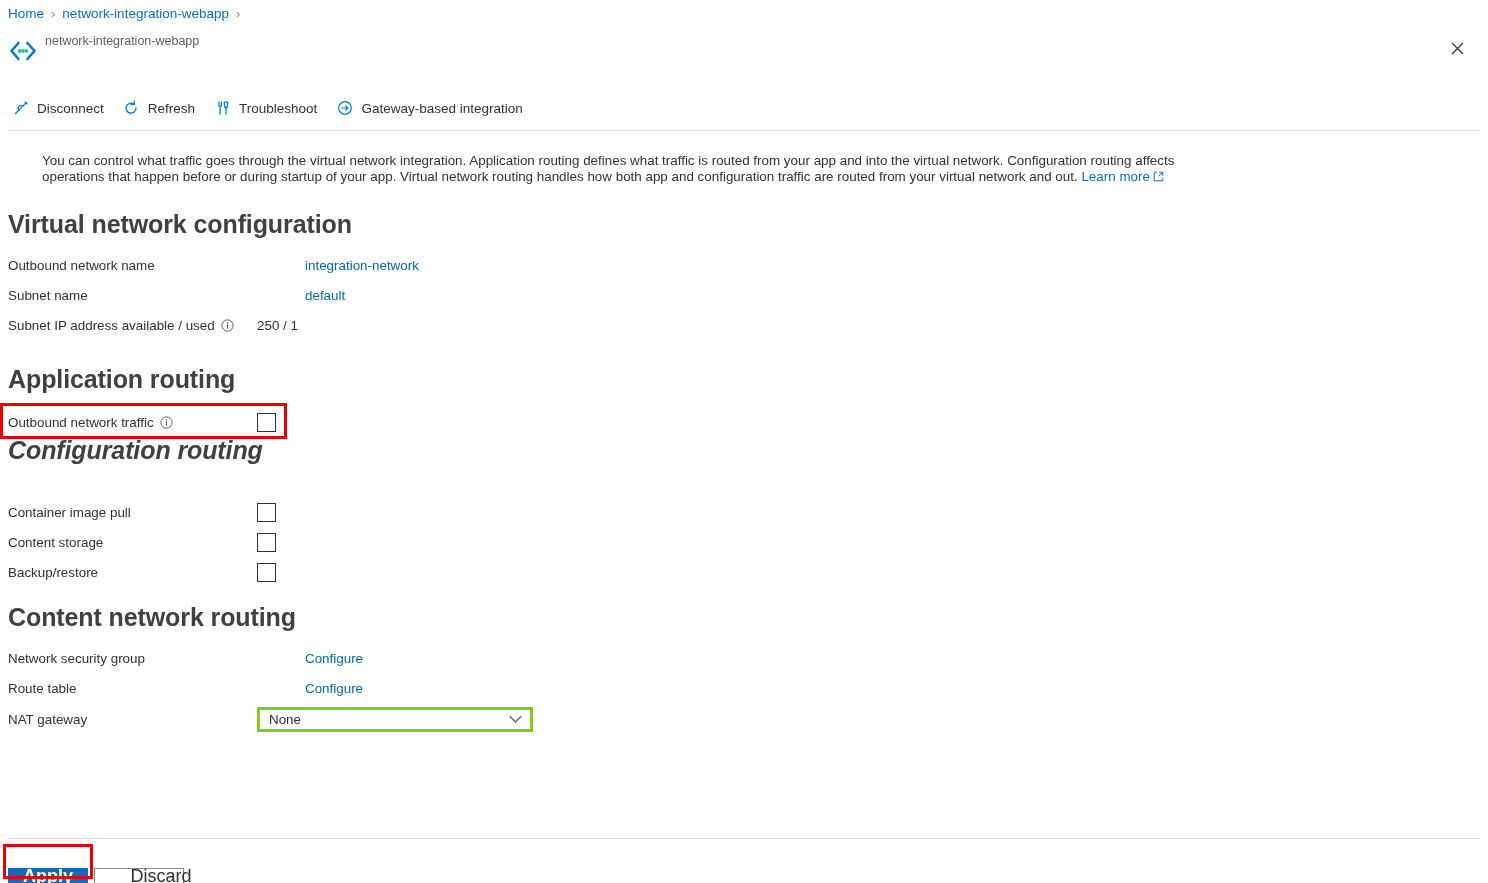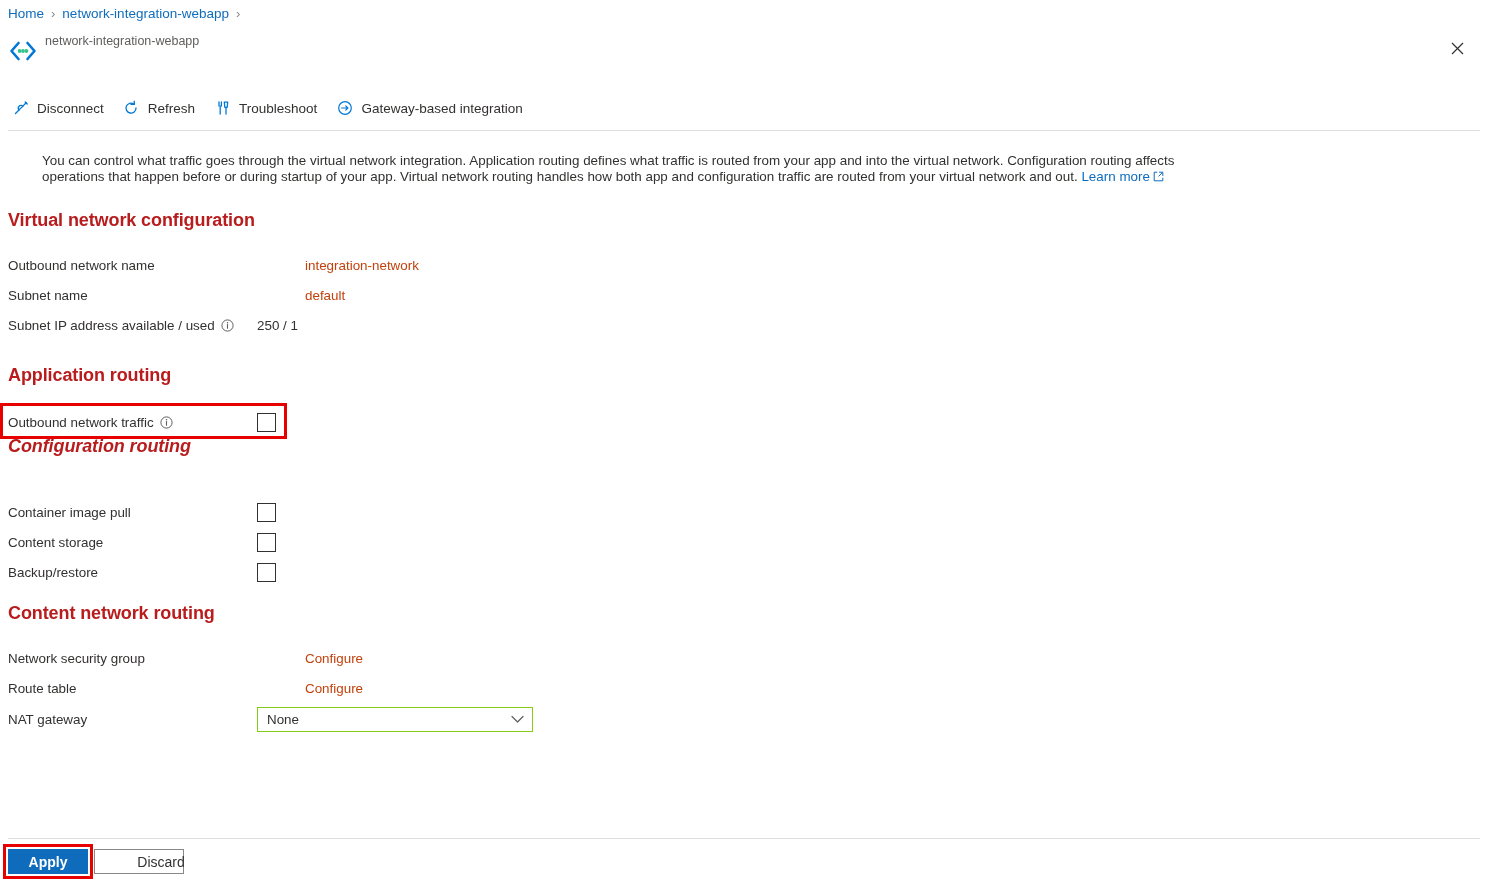--- a/index.html
+++ b/index.html
@@ -136,23 +136,23 @@
     color: #0f6cbd;
     text-decoration: none;
     cursor: pointer;
   }
   .ext-ic { display: inline-block; vertical-align: -1px; margin-left: 3px; }
 
   h2.section {
     position: absolute;
     left: 8px;
     margin: 0;
-    font-size: 18px;
+    font-size: 25px;
     font-weight: 600;
-    color: #b91c1c;
+    color: #404040;
     letter-spacing: -0.1px;
   }
   #sec-vnetconfig { top: 210px; }
   #sec-approuting { top: 365px; }
   #sec-configrouting { top: 436px; font-style: italic; }
   #sec-vnetrouting { top: 603px; }
 
   .row {
     position: absolute;
     left: 8px;
@@ -163,21 +163,21 @@
     color: #323130;
   }
   .row .lbl {
     width: 249px;
     display: flex;
     align-items: center;
     flex: none;
   }
   .row .val { display: flex; align-items: center; }
   .val a, .link {
-    color: #c2410c;
+    color: #0369a1;
     text-decoration: none;
     cursor: pointer;
     padding-left: 48px;
   }
 
   .info-ic {
     margin-left: 6px;
     width: 13px; height: 13px;
     display: inline-flex;
     align-items: center; justify-content: center;
@@ -193,21 +193,21 @@
     cursor: pointer;
     flex: none;
   }
 
   
   .selectbox {
     position: absolute;
     left: 257px;
     width: 276px;
     height: 25px;
-    border: 1px solid #84cc16;
+    border: 3px solid #84cc16;
     background: #fff;
     display: flex;
     align-items: center;
     justify-content: space-between;
     padding: 0 8px 0 9px;
     font-size: 13.4px;
     color: #323130;
     cursor: pointer;
   }
   .chev { color: #605e5c; display: flex; align-items: center; }
@@ -230,27 +230,28 @@
   }
   .footer {
     position: absolute;
     left: 0; top: 839px;
     width: 1488px;
     height: 44px;
     background: #ffffff;
   }
   .btn {
     position: absolute;
-    height: 25px;
+    height: 16px;
     display: flex;
     align-items: center;
     justify-content: center;
-    font-size: 14px;
+    font-size: 18px;
     cursor: pointer;
     border: 1px solid transparent;
+    margin-top: 19px;
   }
   .btn-primary {
     left: 8px; top: 849px;
     width: 80px;
     background: #0f6cbd;
     color: #ffffff;
     font-weight: 600;
     border-color: #0f6cbd;
   }
   .btn-secondary {

